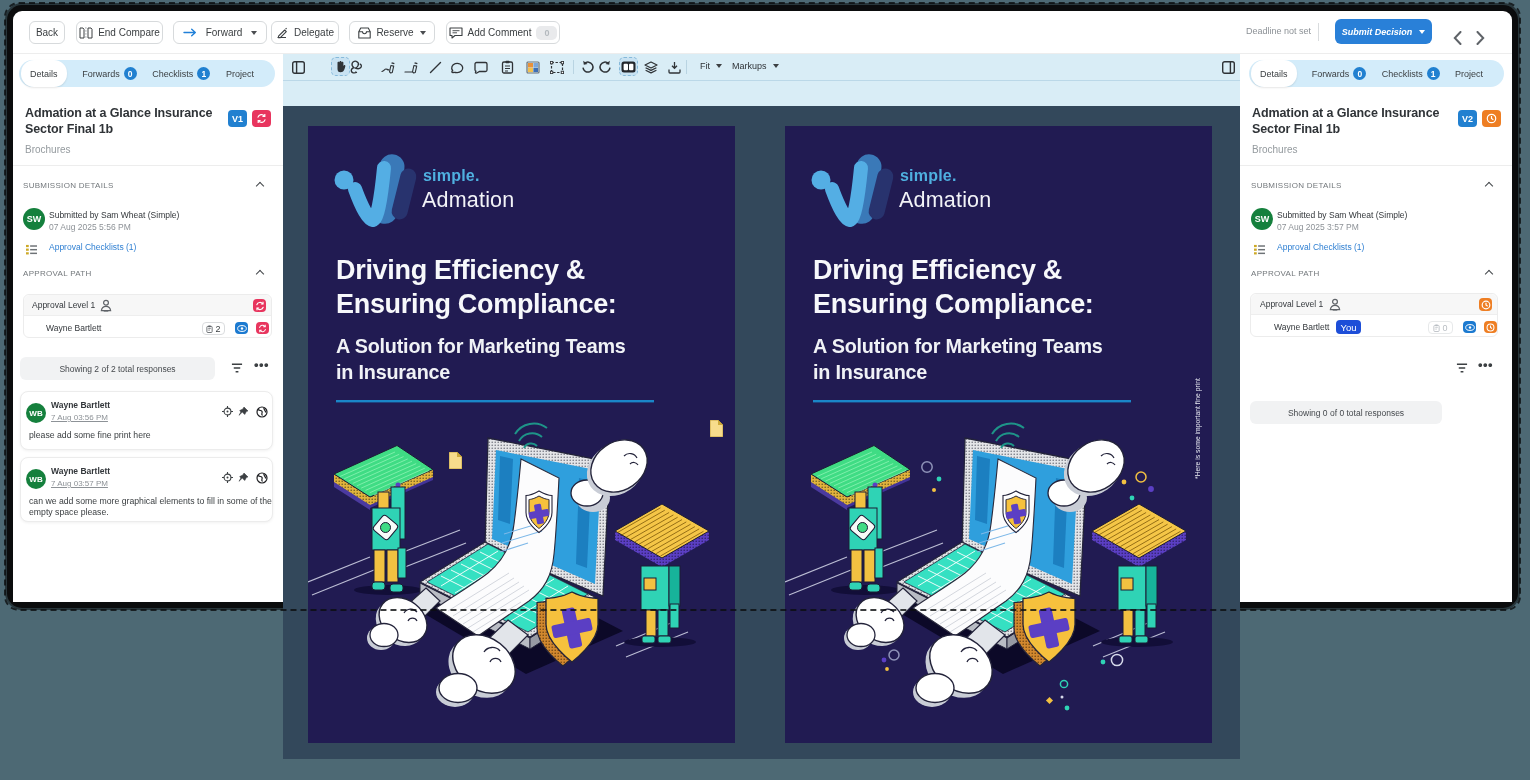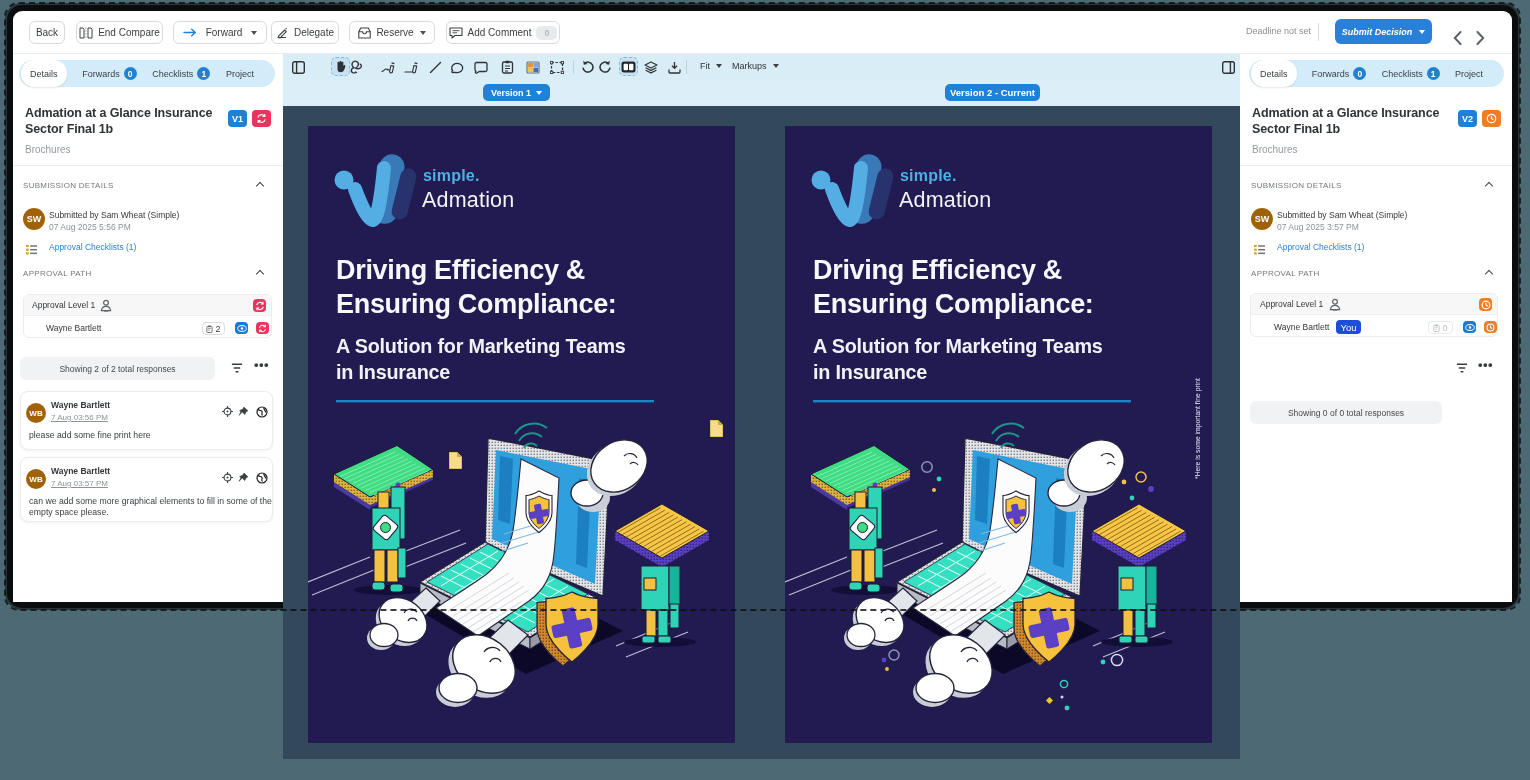--- a/index.html
+++ b/index.html
@@ -25,21 +25,21 @@
 .title { position:absolute; font-size:12.5px; line-height:15.5px; font-weight:bold; color:#2f3337; letter-spacing:-.1px; }
 .vbadge { position:absolute; width:19px; height:17px; border-radius:4px; background:#2180d0; color:#fff; font-size:9px; font-weight:bold; display:flex; align-items:center; justify-content:center; }
 .sqicon { position:absolute; border-radius:4px; display:flex; align-items:center; justify-content:center; }
 .red { background:#e8355e; }
 .orange { background:#ee7e23; }
 .subtitle { position:absolute; font-size:10px; color:#949a9e; }
 .divider { position:absolute; left:0; width:100%; height:1px; background:#ededed; }
 .seclabel { position:absolute; font-size:8px; letter-spacing:.3px; color:#73787c; }
 .chev-up { position:absolute; width:9px; height:6px; }
 .chev-up:before { content:""; position:absolute; left:1px; top:1px; width:5px; height:5px; border-left:1.6px solid #43474b; border-top:1.6px solid #43474b; transform:rotate(45deg); }
-.avatar { position:absolute; border-radius:50%; background:#a16207; color:#fff; font-weight:bold; display:flex; align-items:center; justify-content:center; }
+.avatar { position:absolute; border-radius:50%; background:#15803d; color:#fff; font-weight:bold; display:flex; align-items:center; justify-content:center; }
 .t12 { position:absolute; font-size:8.5px; color:#33373b; white-space:nowrap; }
 .t12g { position:absolute; font-size:8.5px; color:#8d9297; white-space:nowrap; }
 .link { position:absolute; font-size:8.5px; color:#2e7fd2; white-space:nowrap; }
 .apcard { position:absolute; border:1px solid #ececec; border-radius:6px; background:#fff; }
 .apcard .hdr { height:21px; background:#f7f7f7; border-bottom:1px solid #eee; border-radius:6px 6px 0 0; position:relative; }
 .rowtxt { position:absolute; font-size:8.5px; color:#33373b; white-space:nowrap; }
 .showbar { position:absolute; height:23px; background:#f1f2f3; border-radius:6px; font-size:8.5px; color:#45494d; display:flex; align-items:center; justify-content:center; }
 .ccard { position:absolute; border:1px solid #ececec; border-radius:8px; background:#fff; box-shadow:0 1px 3px rgba(0,0,0,.06); }
 .cname { position:absolute; font-size:8.5px; font-weight:bold; color:#33373b; }
 .ctime { position:absolute; font-size:8px; color:#8d9297;text-decoration:underline; }
@@ -323,24 +323,20 @@
     <div class="tlabel" style="left:417px;align-items:center;">Fit<span class="caret"></span></div>
     <div class="tlabel" style="left:449px;">Markups<span class="caret"></span></div>
     <div class="ticon" style="left:933px;">
         <svg width="13" height="13" viewBox="0 0 13 13">
           <rect x="0.7" y="0.7" width="11.6" height="11.6" rx="2" fill="none" stroke="#2f3337" stroke-width="1.4"></rect>
           <line x1="8.4" y1="1" x2="8.4" y2="12" stroke="#2f3337" stroke-width="1.4"></line>
         </svg>
       </div>
 
     <div style="position:absolute; left:0; top:26px; width:100%; height:1px; background:rgba(150,190,215,.45);"></div>
-    <div class="vbar">
-      <div class="verbtn" style="left:200px; width:67px;">Version 1<span class="caret"></span></div>
-      <div class="verbtn" style="left:662px; width:95px; font-size:9.5px;">Version 2 - Current</div>
-    </div>
 
     <div class="viewer">
       <svg class="poster" style="left:25px;" viewBox="0 0 427 617">
         <defs>
           <pattern id="ht" width="3" height="3" patternUnits="userSpaceOnUse">
               <rect width="3" height="3" fill="#e4e5e8"></rect>
               <circle cx="1.2" cy="1.2" r="0.75" fill="#6a6d78"></circle>
             </pattern>
           <pattern id="htd" width="3" height="3" patternUnits="userSpaceOnUse">
               <rect width="3" height="3" fill="#c3c6cc"></rect>

